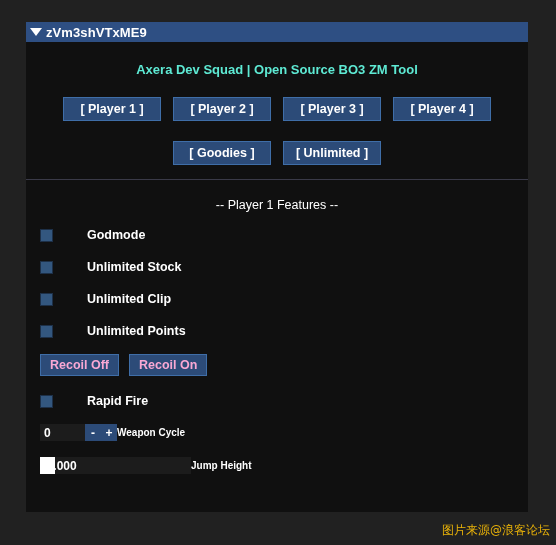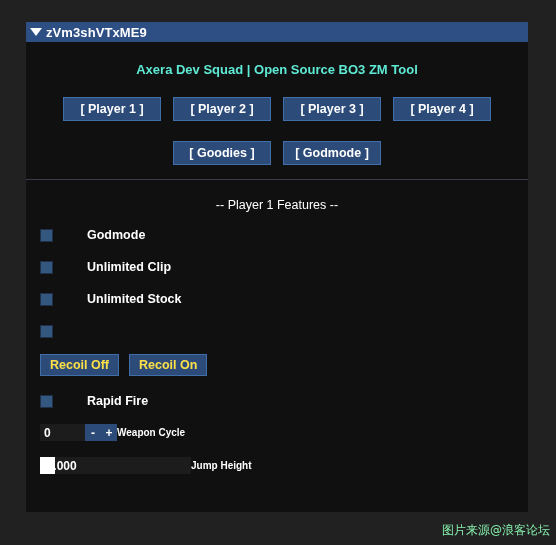--- a/index.html
+++ b/index.html
@@ -125,21 +125,21 @@
 
   .recoil-row {
     display: flex;
     align-items: center;
     gap: 10px;
     margin: 0 0 16px 0;
   }
   .action-btn {
     background: #2c4b78;
     border: 1px solid #3f6ea8;
-    color: #fde047;
+    color: #f9a8d4;
     font-size: 12.5px;
     font-weight: bold;
     font-family: "Liberation Sans", sans-serif;
     padding: 3px 9px;
     box-sizing: border-box;
     cursor: pointer;
   }
 
   
   .stepper-row {
@@ -211,21 +211,21 @@
     font-weight: bold;
     position: relative;
     z-index: 1;
   }
 
   
   #watermark {
     position: absolute;
     right: 6px;
     bottom: 6px;
-    color: #86efac;
+    color: #eab308;
     font-size: 12px;
     font-family: "DejaVu Sans", sans-serif;
     white-space: nowrap;
   }
 </style>
 </head>
 <body>
 
 <div id="menu-window">
 
@@ -239,46 +239,47 @@
 
     <div class="btn-row">
       <button class="nav-btn">[ Player 1 ]</button>
       <button class="nav-btn">[ Player 2 ]</button>
       <button class="nav-btn">[ Player 3 ]</button>
       <button class="nav-btn">[ Player 4 ]</button>
     </div>
 
     <div class="btn-row">
       <button class="nav-btn">[ Goodies ]</button>
-      <button class="nav-btn">[ Godmode ]</button>
+      <button class="nav-btn">[ Unlimited ]</button>
     </div>
   </div>
 
   <div id="section-divider"></div>
 
   <div id="features-section" class="section">
     <div id="features-title">-- Player 1 Features --</div>
 
     <div class="check-row">
       <span class="checkbox"></span>
       <span class="check-label">Godmode</span>
     </div>
 
     <div class="check-row">
       <span class="checkbox"></span>
+      <span class="check-label">Unlimited Stock</span>
+    </div>
+
+    <div class="check-row">
+      <span class="checkbox"></span>
       <span class="check-label">Unlimited Clip</span>
     </div>
 
     <div class="check-row">
       <span class="checkbox"></span>
-      <span class="check-label">Unlimited Stock</span>
-    </div>
-
-    <div class="check-row">
-      <span class="checkbox"></span>
+      <span class="check-label">Unlimited Points</span>
     </div>
 
     <div class="recoil-row">
       <button class="action-btn">Recoil Off</button>
       <button class="action-btn">Recoil On</button>
     </div>
 
     <div class="check-row">
       <span class="checkbox"></span>
       <span class="check-label">Rapid Fire</span>

